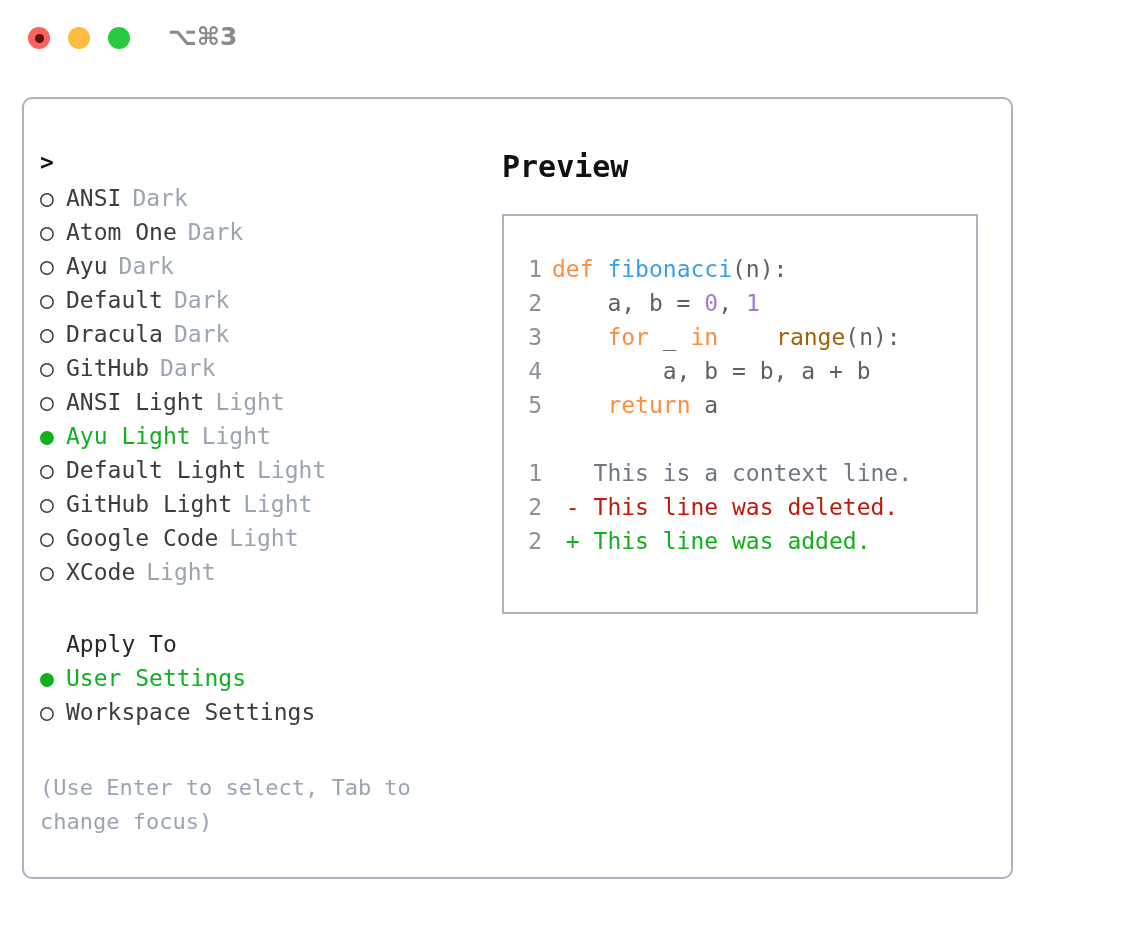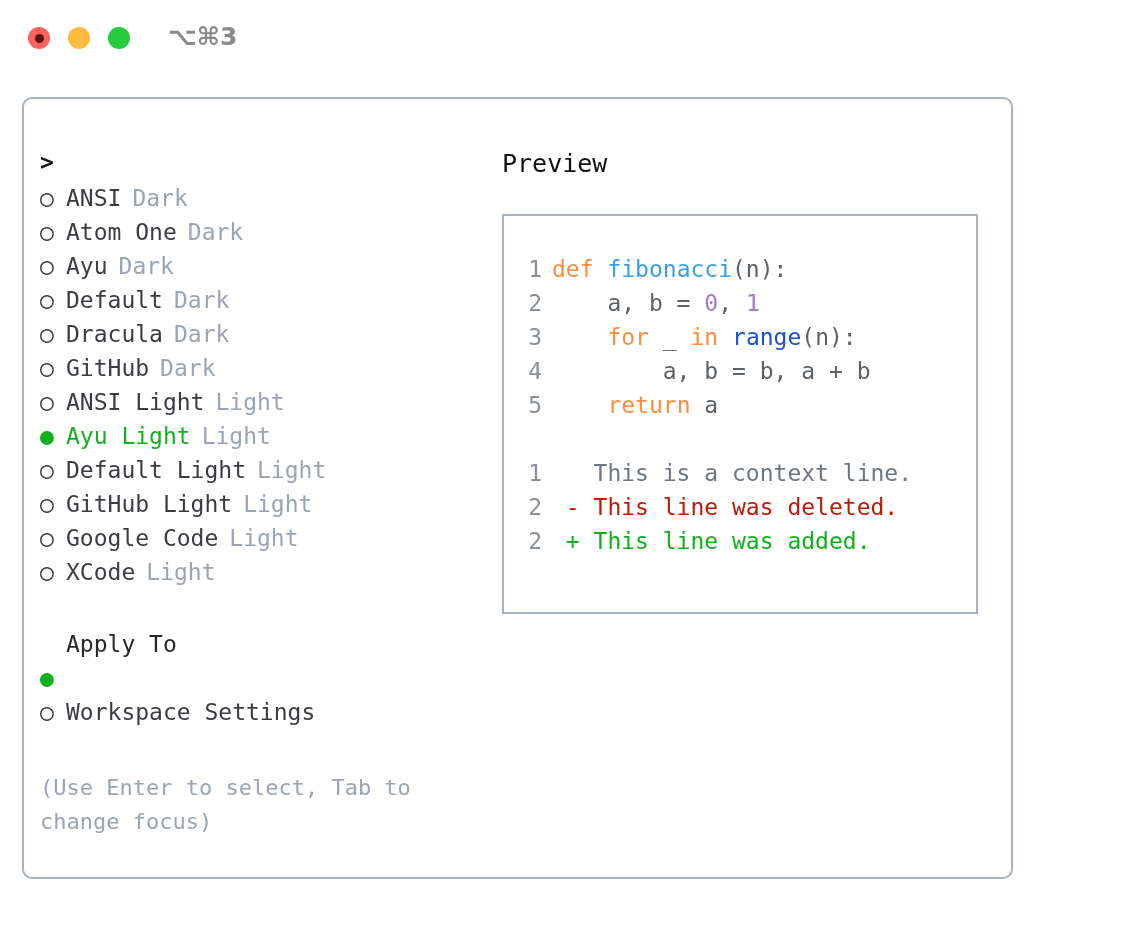--- a/index.html
+++ b/index.html
@@ -147,22 +147,22 @@
   }
 
   
   .right-col {
     position: absolute;
     left: 478px;
     top: 50px;
     width: 500px;
   }
   .preview-title {
-    font-size: 25px;
-    font-weight: normal;
+    font-size: 30px;
+    font-weight: bold;
     color: #111114;
     height: 36px;
   }
 
   .preview-panel {
     margin-top: 29px;
     width: 476px;
     height: 400px;
     border: 2px solid #A9B3C0;
     background: #ffffff;
@@ -183,21 +183,21 @@
     color: #8A9199;
     padding-right: 10px;
     box-sizing: border-box;
   }
   .code-text { white-space: pre; }
 
   
   .t-kw   { color: #FA8D3E; text-align: center; }
   .t-fn   { color: #399EE6; }
   .t-num  { color: #A37ACC; }
-  .t-call { color: #1d4ed8; }
+  .t-call { color: #a16207; margin-left: 44px; }
   .t-pln  { color: #5C6166; }
 
   .diff-gap { height: 34px; }
   .d-ctx { color: #6E7781; }
   .d-del { color: #C21807; }
   .d-add { color: #11B01A; }
 </style>
 </head>
 <body>
 
@@ -294,20 +294,21 @@
 
       <div class="spacer-lg"></div>
 
       <div class="section-head">
         <span class="marker">○</span>
         <span>Apply To</span>
       </div>
 
       <div class="row">
         <span class="marker selected">●</span>
+        <span class="label selected">User Settings</span>
       </div>
 
       <div class="row">
         <span class="marker">○</span>
         <span class="label">Workspace Settings</span>
       </div>
 
       <div class="spacer-md"></div>
 
       <div class="hint">(Use Enter to select, Tab to change focus)</div>

